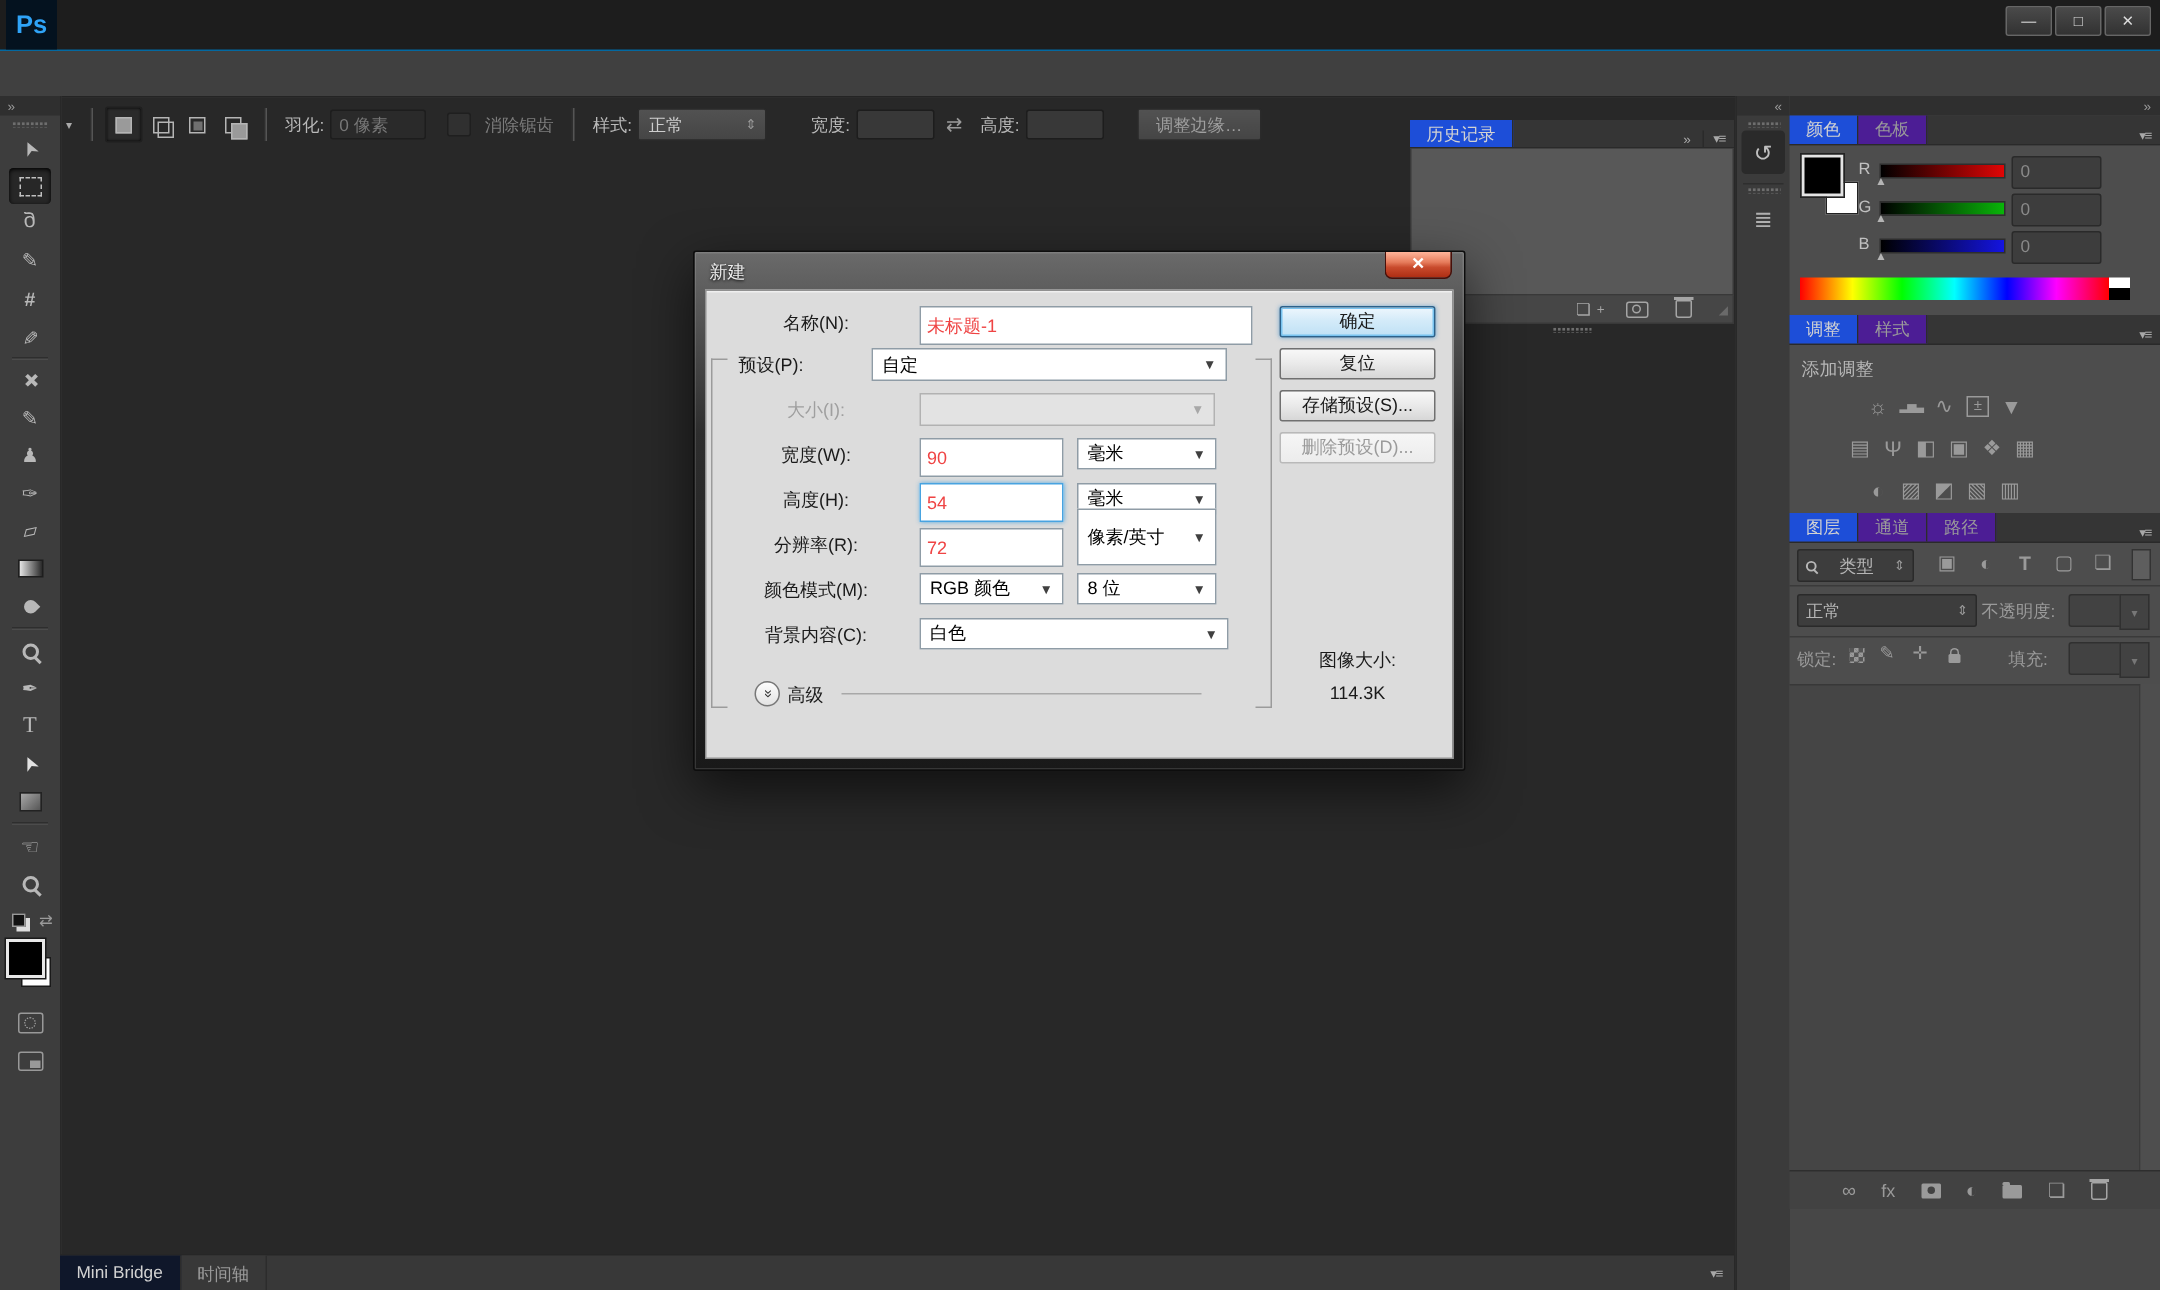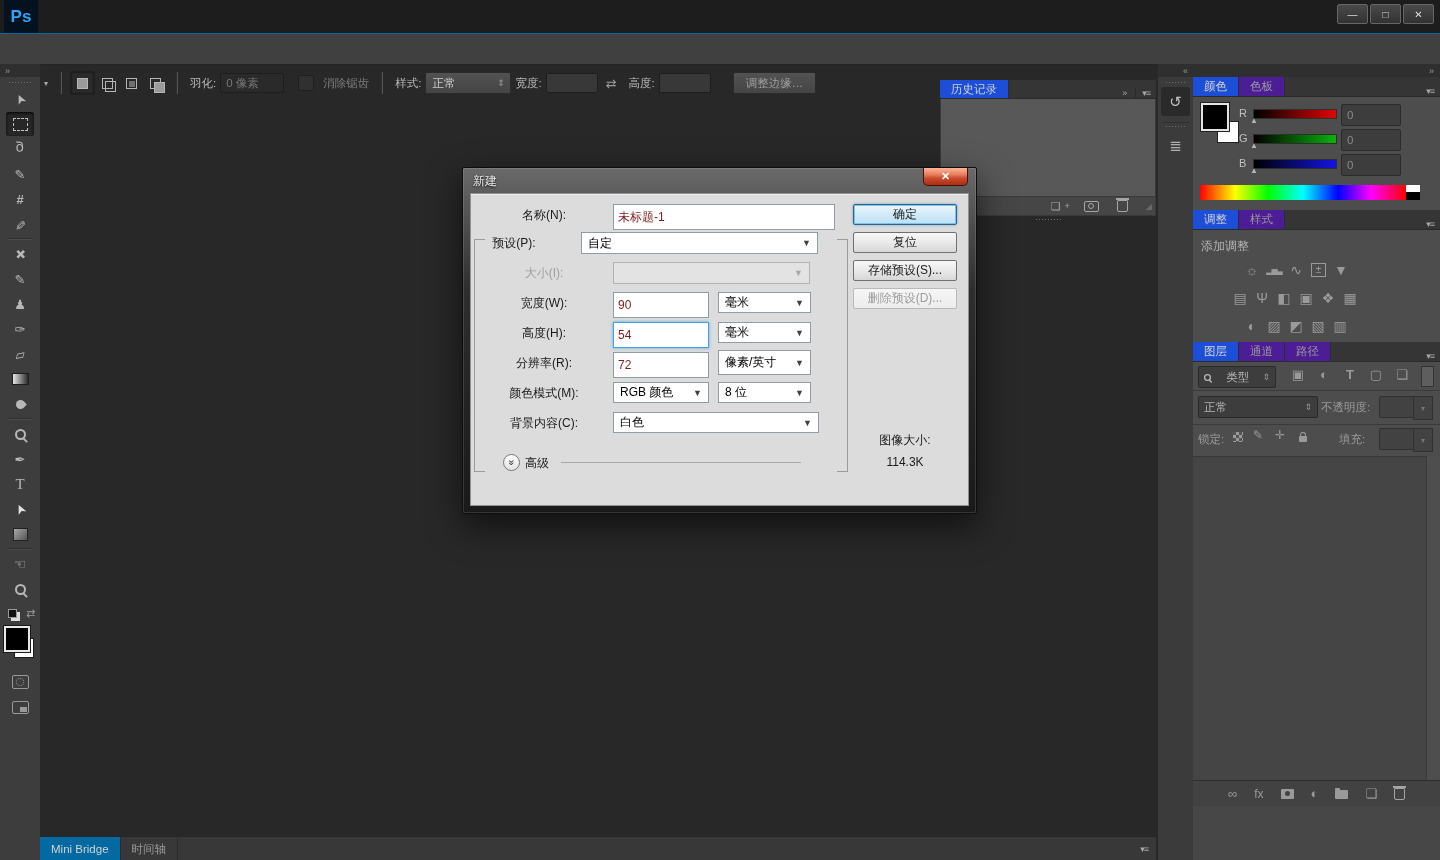--- a/index.html
+++ b/index.html
@@ -76,21 +76,21 @@
   .disfield{background:#424242;border:1px solid #303030;height:20px;border-radius:2px}
 
   
   #dialog{position:absolute;left:462px;top:167px;width:513px;height:345px;
           background:linear-gradient(#6a6a6a,#2e2e2e 35%,#191919);border:1px solid #0d0d0d;border-radius:2px;
           box-shadow:0 12px 34px rgba(0,0,0,.6), inset 0 0 0 1px rgba(255,255,255,.13)}
   #dlgcontent{position:absolute;left:7px;top:25px;right:7px;bottom:7px;background:#dcdcdc;border:1px solid #909090;
               box-shadow:inset 0 1px 0 rgba(255,255,255,.55);color:#1a1a1a}
   .dlabel{position:absolute;font-size:12px;color:#1a1a1a;text-align:center;width:130px}
   .dlabel.dis{color:#9f9f9f}
-  .dinput{position:absolute;height:21px;background:#fff;border:1px solid #8f9ca6;font-size:12px;color:#7f1d1d;
+  .dinput{position:absolute;height:21px;background:#fff;border:1px solid #8f9ca6;font-size:12px;color:#ef4444;
           padding:12px 4px;box-sizing:border-box;font-family:"Liberation Sans","DejaVu Sans",sans-serif}
   .dinput.focus{border:1px solid #48a3e0;box-shadow:0 0 3px rgba(70,163,224,.9)}
   .ddrop{position:absolute;height:22px;background:#fff;border:1px solid #8f9ca6;font-size:12px;color:#000;
          display:flex;align-items:center;padding:0 6px;box-sizing:border-box;justify-content:space-between}
   .ddrop .arr{color:#404040;font-size:9px}
   .ddrop.dis{background:#e3e3e3;border-color:#b2b2b2;color:#9f9f9f}
   .ddrop.dis .arr{color:#a8a8a8}
   .dbtn{position:absolute;width:104px;height:21px;background:linear-gradient(#f8f8f8,#ebebeb 45%,#d7d7d7);
         border:1px solid #707070;border-radius:2px;font-size:12px;color:#1a1a1a;display:flex;align-items:center;justify-content:center}
   .dbtn.default{background:linear-gradient(#eef7fd,#d4ebf9 45%,#bfe1f5);border:1px solid #2c628b;
@@ -140,21 +140,21 @@
     <span class="optlabel">羽化:</span>
     <div class="darkfield" style="width:52px">0 像素</div>
     <div style="width:14px;height:14px;background:#303030;border:1px solid #1f1f1f;border-radius:2px;margin:0 5px 0 14px"></div>
     <span class="optlabel dim">消除锯齿</span>
     <div class="vsep"></div>
     <span class="optlabel">样式:</span>
     <div class="raised" style="width:72px;justify-content:space-between">
       <span>正常</span>
         <span style="font-size:9px;color:#999">⇕</span>
     </div>
-    <span class="optlabel" style="margin-left:4px">宽度:</span>
+    <span class="optlabel" style="margin-left:29px">宽度:</span>
     <div class="darkfield" style="width:40px;background:#383838"></div>
     <span style="color:#9a9a9a;margin:0 8px;font-size:13px">⇄</span>
     <span class="optlabel">高度:</span>
     <div class="darkfield" style="width:40px;background:#383838"></div>
     <div class="raised" style="margin-left:22px;color:#9f9f9f;padding:0 12px">调整边缘…</div>
   </div>
   <div class="raised" style="position:absolute;right:14px;top:39px;width:86px;justify-content:space-between;color:#9c9c9c">
     <span>基本功能</span>
       <span style="font-size:9px;color:#888">⇕</span>
   </div>
@@ -389,21 +389,21 @@
     <span style="color:#9a9a9a;font-size:12px;">fx</span>
     <span class="i-mask"></span>
     <span style="color:#9a9a9a;font-size:13px">◐</span>
     <span class="i-fold"></span>
     <span style="color:#9a9a9a;font-size:13px">❏</span>
     <span class="i-trash" style="margin-top:0"></span>
   </div>
 </div>
 
 <div class="abs flex" style="left:40px;top:836px;width:1116px;height:24px;background:#383838;border-top:1px solid #262626">
-  <span class="ptab active" style="height:24px;background:#0369a1">Mini Bridge</span>
+  <span class="ptab active" style="height:24px;background:#0f172a">Mini Bridge</span>
   <span class="ptab" style="height:24px;background:#383838">时间轴</span>
   <span style="flex:1"></span>
   <span class="pmenu" style="margin-right:8px">▾≡</span>
 </div>
 
 <div id="dialog">
   <span style="position:absolute;left:10px;top:5px;color:#ececec;font-size:12px;text-shadow:0 1px 2px #000">新建</span>
   <button style="position:absolute;right:8px;top:0;width:45px;height:18px;background:linear-gradient(#ffb49a,#e67c5c 40%,#c94b2d 60%,#ad2d13);border:1px solid #47100a;border-top:none;border-radius:0 0 5px 5px;color:#fff;font-size:11px;font-weight:bold;line-height:15px">✕</button>
 
   <div id="dlgcontent">
@@ -439,21 +439,21 @@
 
     <span class="dlabel" style="left:8px;top:131px">高度(H):</span>
     <input class="dinput focus" style="left: 142px; top: 128px; width: 96px;" value="54">
     <div class="ddrop" style="left:247px;top:128px;width:93px;height:21px">
       <span>毫米</span>
         <span class="arr">▼</span>
     </div>
 
     <span class="dlabel" style="left:8px;top:161px">分辨率(R):</span>
     <input class="dinput" style="left: 142px; top: 158px; width: 96px;" value="72">
-    <div class="ddrop" style="left:247px;top:156px;width:93px;height:25px">
+    <div class="ddrop" style="left:247px;top:145px;width:93px;height:38px">
       <span>像素/英寸</span>
         <span class="arr">▼</span>
     </div>
 
     <span class="dlabel" style="left:8px;top:191px">颜色模式(M):</span>
     <div class="ddrop" style="left:142px;top:188px;width:96px;height:21px">
       <span>RGB 颜色</span>
         <span class="arr">▼</span>
     </div>
     <div class="ddrop" style="left:247px;top:188px;width:93px;height:21px">

